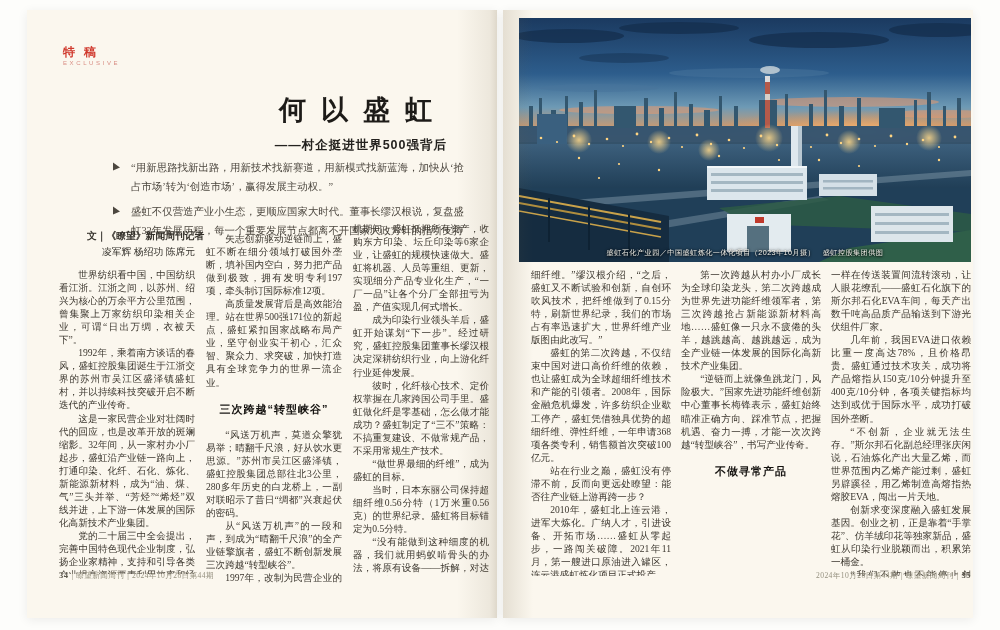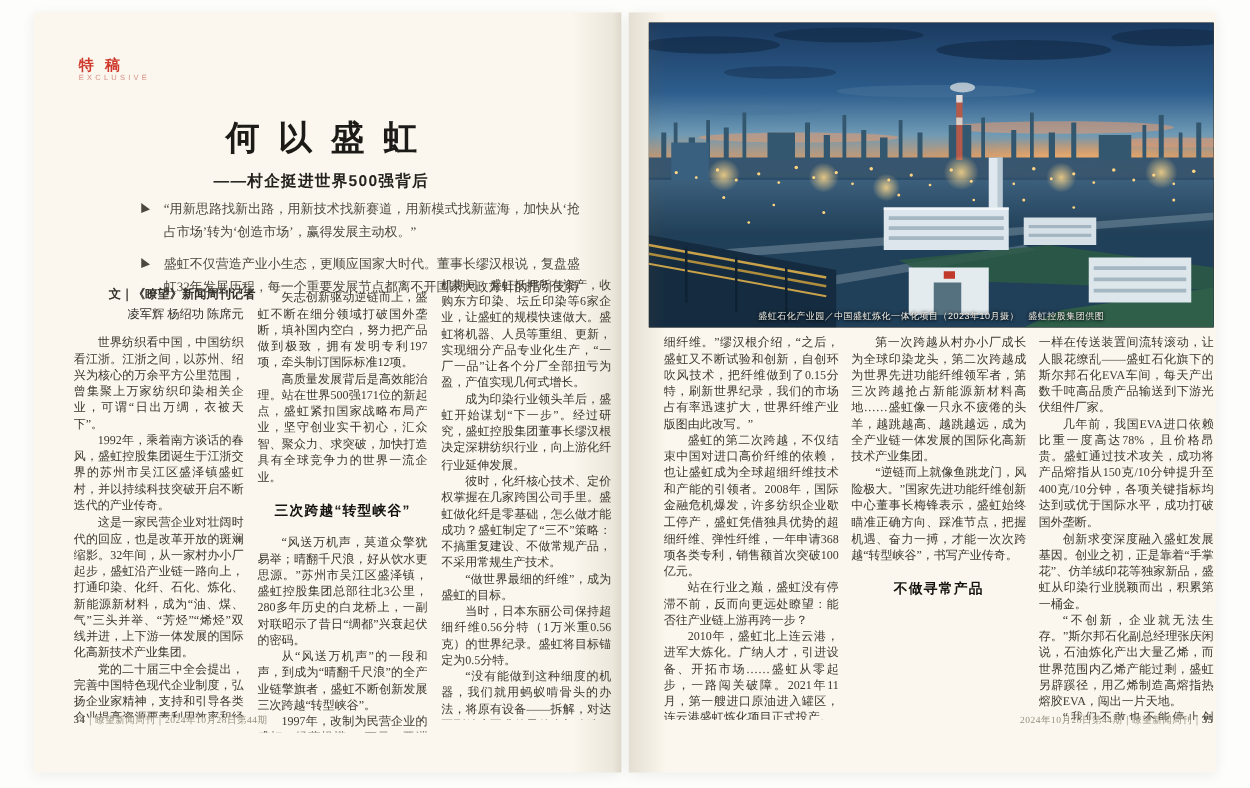--- a/index.html
+++ b/index.html
@@ -18,21 +18,21 @@
     background:linear-gradient(90deg,rgba(0,0,0,0) 0%,rgba(110,95,65,0.10) 82%,rgba(110,95,65,0.20) 100%);pointer-events:none;}
   .gutter-r{position:absolute;top:10px;left:503px;width:30px;height:608px;
     background:linear-gradient(90deg,rgba(110,95,65,0.16) 0%,rgba(0,0,0,0) 100%);pointer-events:none;}
 
   
   .tag{position:absolute;left:36px;top:36px;line-height:1;}
   .tag-cn{font-family:"Liberation Sans","DejaVu Sans",sans-serif;font-weight:bold;
     font-size:12px;color:#d03a2e;letter-spacing:9px;}
   .tag-en{font-family:"Liberation Sans","DejaVu Sans",sans-serif;
     font-size:6px;color:#d98f85;letter-spacing:2.6px;margin-top:2px;}
-  .title-block{position:absolute;left:40px;top:82px;width:380px;text-align:center;}
+  .title-block{position:absolute;left:40px;top:82px;width:380px;text-align:right;}
   .title-block h1{
     margin:0;font-family:"Liberation Sans","DejaVu Sans",sans-serif;
     font-size:27px;font-weight:bold;color:#1d1b18;letter-spacing:15px;padding-left:15px;}
   .subtitle{
     margin-top:9px;font-family:"Liberation Sans","DejaVu Sans",sans-serif;
     font-size:12.5px;font-weight:bold;color:#24221f;letter-spacing:1px;}
 
   
   .quotes{position:absolute;left:104px;top:149px;width:333px;}
   .quote{position:relative;margin-bottom:7px;font-size:10.4px;line-height:1.78;
@@ -63,21 +63,21 @@
   .rp-col3{left:328px;}
 
   
   .footer{position:absolute;top:560px;font-size:7.6px;color:#94907f;letter-spacing:0.4px;}
   .footer .pnum{font-weight:bold;color:#5b574c;font-size:8.6px;}
   .footer.fl{left:32px;}
   .footer.fr{left:178px;width:290px;text-align:right;}
 
   
   .photo{position:absolute;left:16px;top:8px;width:452px;height:244px;
-    overflow:hidden;background:#000000;}
+    overflow:hidden;background:#a16207;}
   .photo svg{display:block;width:452px;height:244px;}
   .caption{position:absolute;left:0;right:0;bottom:4px;text-align:center;
     color:#f2f1ea;font-size:7.2px;letter-spacing:0.4px;
     font-family:"Liberation Sans","DejaVu Sans",sans-serif;
     text-shadow:0 0 3px rgba(0,0,0,0.9),0 1px 2px rgba(0,0,0,0.8);}
 </style>
 </head>
 <body>
 
 <div>
@@ -330,22 +330,22 @@
     <div class="col rp-col rp-col2">
       <p>第一次跨越从村办小厂成长为全球印染龙头，第二次跨越成为世界先进功能纤维领军者，第三次跨越抢占新能源新材料高地……盛虹像一只永不疲倦的头羊，越跳越高、越跳越远，成为全产业链一体发展的国际化高新技术产业集团。</p>
       <p>“逆链而上就像鱼跳龙门，风险极大。”国家先进功能纤维创新中心董事长梅锋表示，盛虹始终瞄准正确方向、踩准节点，把握机遇、奋力一搏，才能一次次跨越“转型峡谷”，书写产业传奇。</p>
       <div class="col-heading">不做寻常产品</div>
 
     </div>
 
     <div class="col rp-col rp-col3">
       <p class="cont">一样在传送装置间流转滚动，让人眼花缭乱——盛虹石化旗下的斯尔邦石化EVA车间，每天产出数千吨高品质产品输送到下游光伏组件厂家。</p>
       <p>几年前，我国EVA进口依赖比重一度高达78%，且价格昂贵。盛虹通过技术攻关，成功将产品熔指从150克/10分钟提升至400克/10分钟，各项关键指标均达到或优于国际水平，成功打破国外垄断。</p>
+      <p>“不创新，企业就无法生存。”斯尔邦石化副总经理张庆闲说，石油炼化产出大量乙烯，而世界范围内乙烯产能过剩，盛虹另辟蹊径，用乙烯制造高熔指热熔胶EVA，闯出一片天地。</p>
       <p>创新求变深度融入盛虹发展基因。创业之初，正是靠着“手掌花”、仿羊绒印花等独家新品，盛虹从印染行业脱颖而出，积累第一桶金。</p>
-      <p>“不创新，企业就无法生存。”斯尔邦石化副总经理张庆闲说，石油炼化产出大量乙烯，而世界范围内乙烯产能过剩，盛虹另辟蹊径，用乙烯制造高熔指热熔胶EVA，闯出一片天地。</p>
       <p>“我们不敢也不能停止创新。”在盛虹控股集团副董事长唐金奎看来，做企业好日子不会很长，一个新产品</p>
     </div>
 
     <div class="footer fr">
       <span>2024年10月28日第44期｜瞭望新闻周刊｜</span><span class="pnum">35</span>
     </div>
   </div>
 
   <div class="gutter-l"></div>
   <div class="gutter-r"></div>

